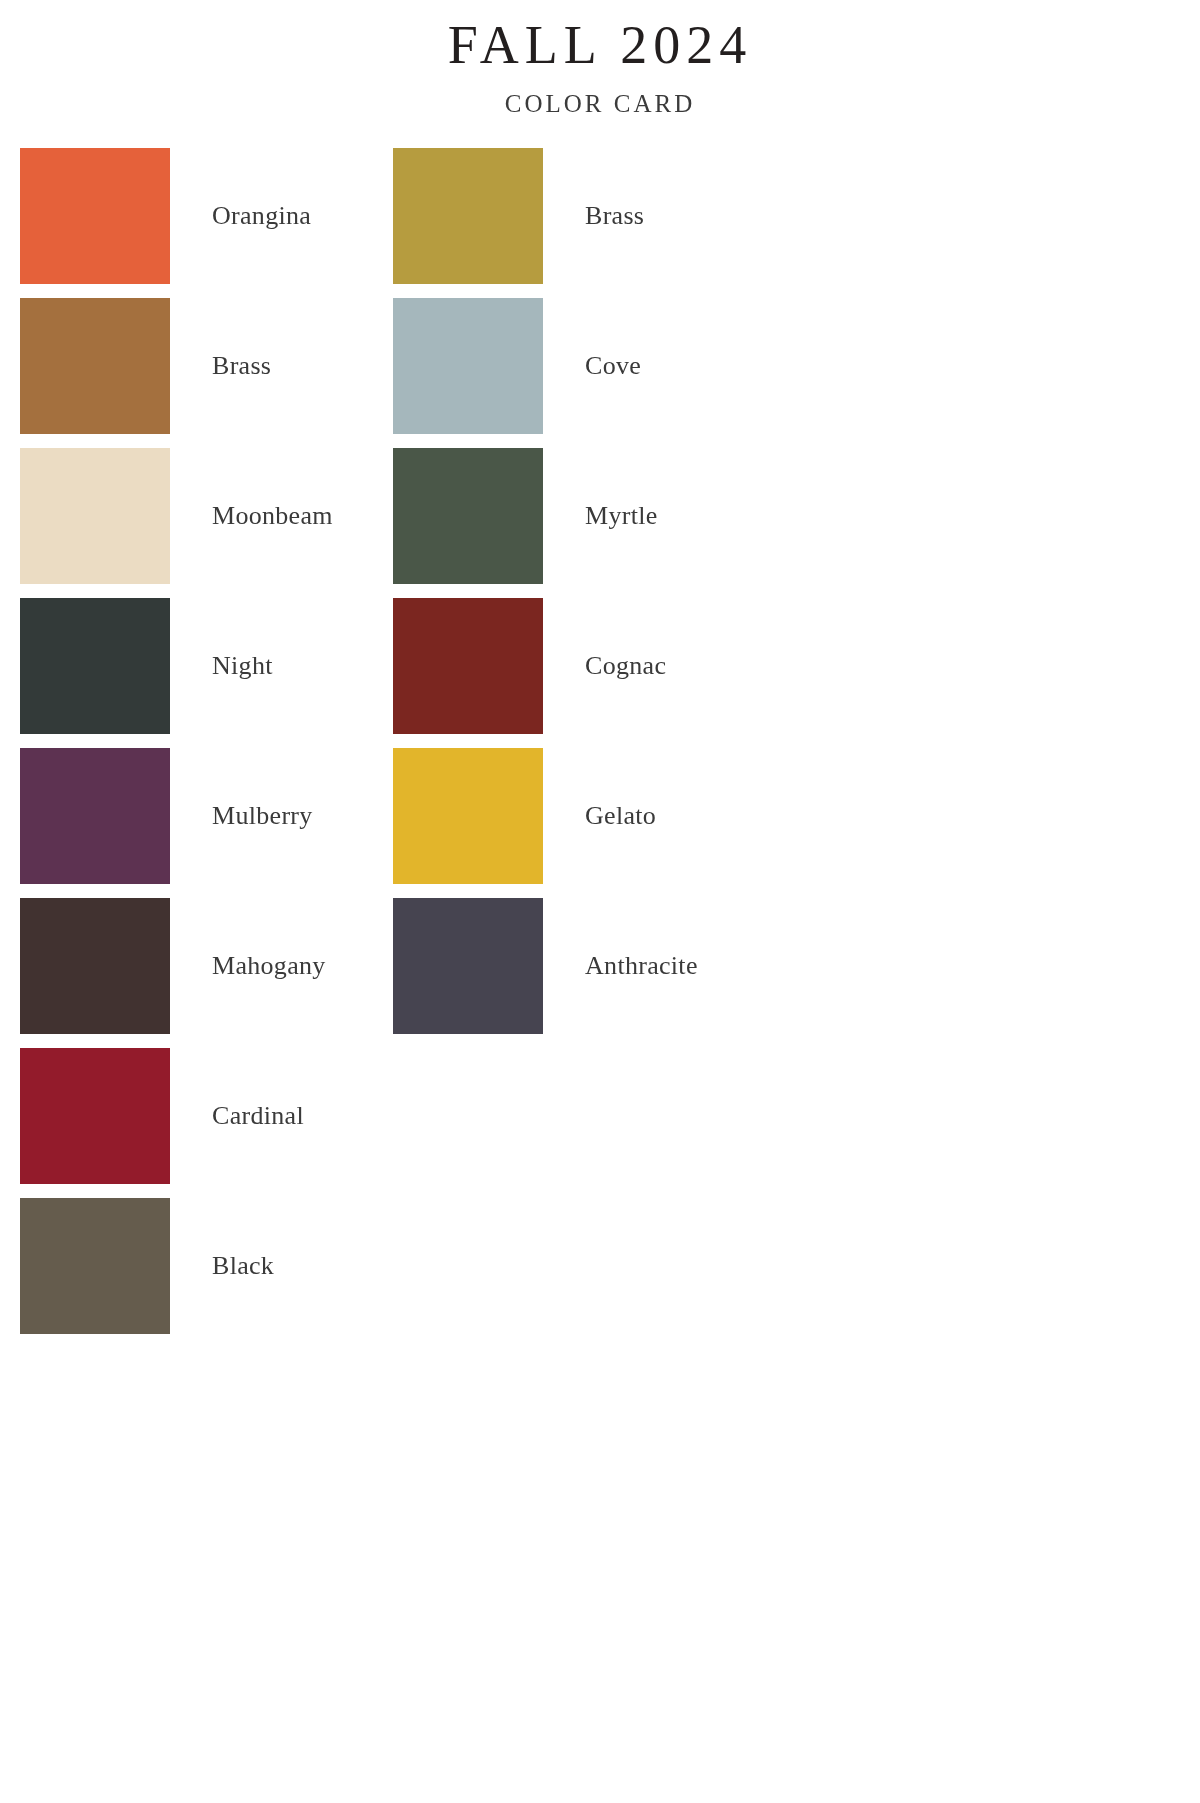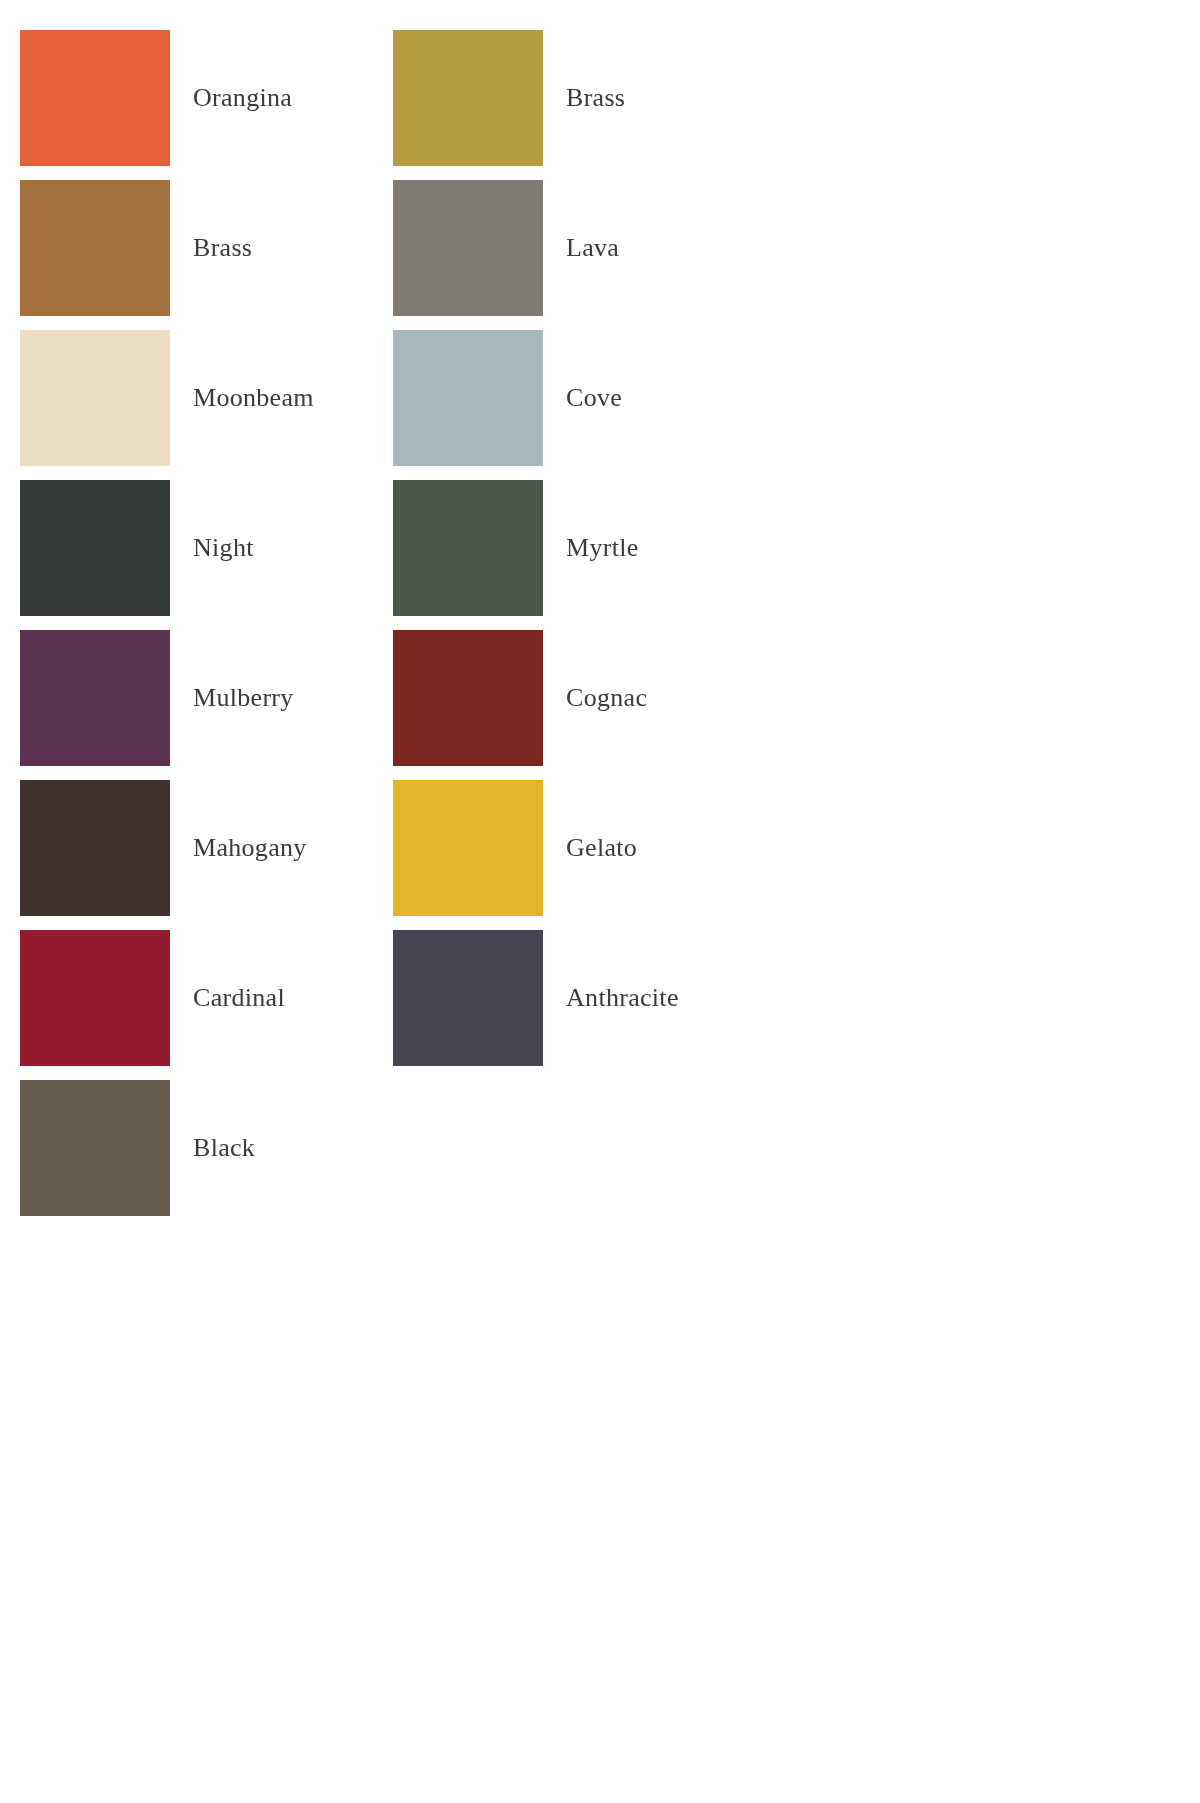--- a/index.html
+++ b/index.html
@@ -63,20 +63,21 @@
   }
 
   .col-1 { left: 20px; }
   .col-2 { left: 393px; }
   .col-3 { left: 742px; top: 365px; }
 
   .swatch-row {
     display: flex;
     align-items: center;
     margin-bottom: 14px;
+    gap: 19px;
   }
 
   .swatch-row.neutral { margin-bottom: 32px; }
 
   .swatch {
     width: 150px;
     height: 136px;
     flex: 0 0 auto;
   }
 
@@ -93,20 +94,24 @@
     letter-spacing: 0.3px;
   }
 
   .col-3 .swatch-label { margin-left: 17px; }
 </style>
 </head>
 <body>
 
 <div class="page">
 
+  <div class="header">
+    <div class="title">FALL 2024</div>
+    <div class="subtitle">COLOR CARD</div>
+  </div>
 
   <div class="board">
 
     <div class="column col-1">
         <div class="swatch-row">
           <div class="swatch" style="background: rgb(229, 97, 58);"></div>
           <div class="swatch-label">Orangina</div>
         </div>
         <div class="swatch-row">
           <div class="swatch" style="background: rgb(164, 112, 62);"></div>
@@ -137,24 +142,20 @@
           <div class="swatch-label">Black</div>
         </div>
       </div>
 
     <div class="column col-2">
         <div class="swatch-row">
           <div class="swatch" style="background: rgb(182, 156, 63);"></div>
           <div class="swatch-label">Brass</div>
         </div>
         <div class="swatch-row">
-          <div class="swatch" style="background: rgb(128, 123, 116);"></div>
-          <div class="swatch-label">Lava</div>
-        </div>
-        <div class="swatch-row">
           <div class="swatch" style="background: rgb(165, 183, 188);"></div>
           <div class="swatch-label">Cove</div>
         </div>
         <div class="swatch-row">
           <div class="swatch" style="background: rgb(74, 87, 72);"></div>
           <div class="swatch-label">Myrtle</div>
         </div>
         <div class="swatch-row">
           <div class="swatch" style="background: rgb(123, 38, 32);"></div>
           <div class="swatch-label">Cognac</div>

